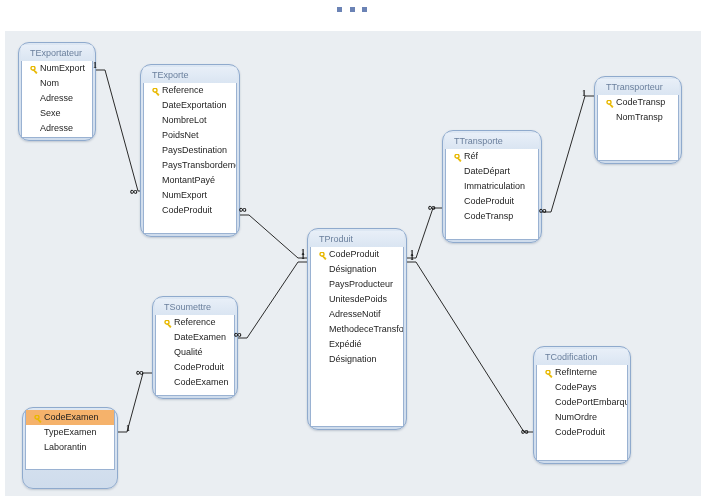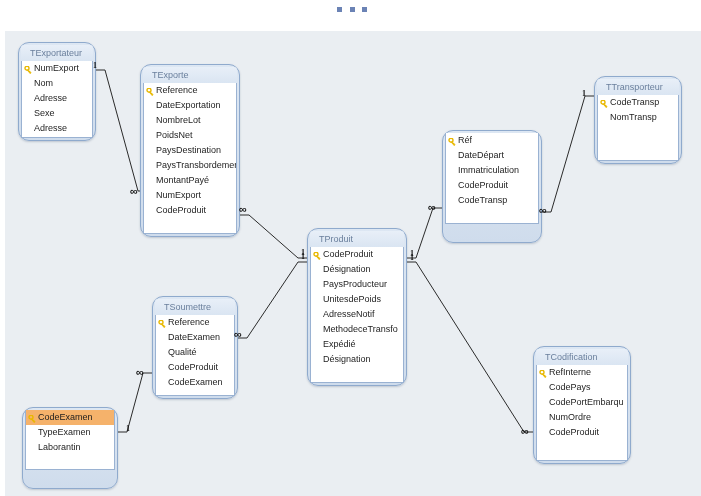--- a/index.html
+++ b/index.html
@@ -82,21 +82,21 @@
     border-top: none;
     height: calc(100% - 16px);
     box-sizing: border-box;
     overflow: hidden;
   }
   .field-row {
     height: 15px;
     line-height: 15px;
     font-size: 9px;
     color: #1d1d1d;
-    padding-left: 0;
+    padding-left: 6px;
     white-space: nowrap;
     overflow: hidden;
     display: flex;
     align-items: center;
   }
   .field-row.selected {
     background: #f5b26b;
   }
   .key-slot {
     width: 12px;
@@ -217,21 +217,21 @@
           <div class="field-row">
             <span class="key-slot"></span>
             <span class="field-name">NumExport</span>
           </div>
           <div class="field-row">
             <span class="key-slot"></span>
             <span class="field-name">CodeProduit</span>
           </div>
         </div>
       </div>
-      <div class="table-box" style="left: 307px; top: 228px; width: 100px; height: 158px;">
+      <div class="table-box" style="left: 307px; top: 228px; width: 100px; height: 202px;">
         <div class="tbl-title">TProduit</div>
         <div class="tbl-fields">
           <div class="field-row">
             <span class="key-slot">
               <svg width="8" height="9" viewBox="0 0 8 9">
                 <circle cx="3" cy="2.2" r="2" fill="none" stroke="#e8b800" stroke-width="1.4"></circle>
                 <path d="M3.6 4 L6.6 7.6 M5.2 6 L6.2 5.1 M6.2 7.1 L7.1 6.2" stroke="#e8b800" stroke-width="1.3" fill="none"></path>
               </svg>
             </span>
             <span class="field-name">CodeProduit</span>
@@ -260,20 +260,21 @@
             <span class="key-slot"></span>
             <span class="field-name">Expédié</span>
           </div>
           <div class="field-row">
             <span class="key-slot"></span>
             <span class="field-name">Désignation</span>
           </div>
         </div>
       </div>
       <div class="table-box" style="left: 442px; top: 130px; width: 100px; height: 113px;">
+        <div class="tbl-title">TTransporte</div>
         <div class="tbl-fields">
           <div class="field-row">
             <span class="key-slot">
               <svg width="8" height="9" viewBox="0 0 8 9">
                 <circle cx="3" cy="2.2" r="2" fill="none" stroke="#e8b800" stroke-width="1.4"></circle>
                 <path d="M3.6 4 L6.6 7.6 M5.2 6 L6.2 5.1 M6.2 7.1 L7.1 6.2" stroke="#e8b800" stroke-width="1.3" fill="none"></path>
               </svg>
             </span>
             <span class="field-name">Réf</span>
           </div>

